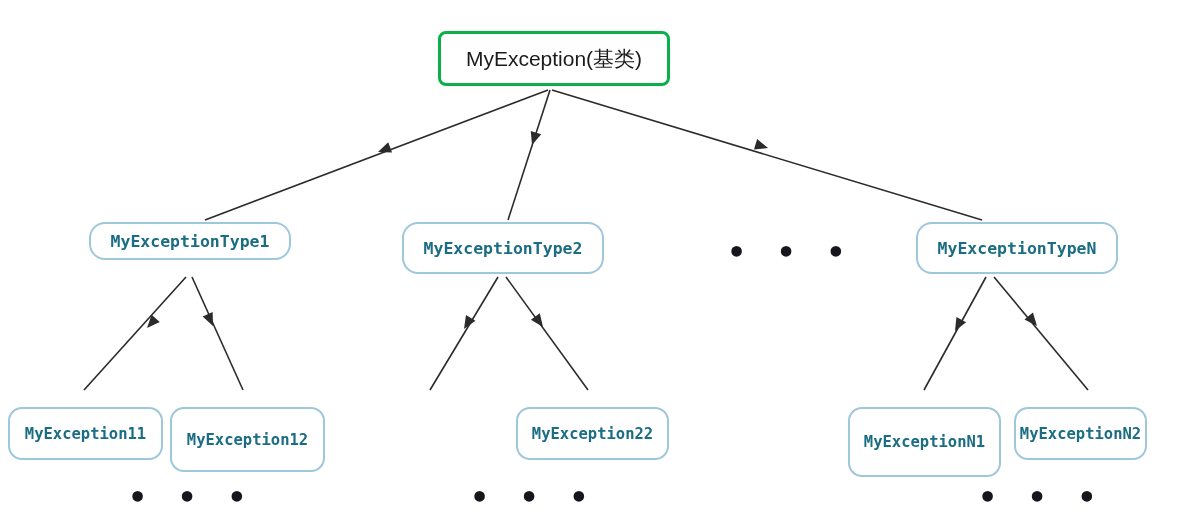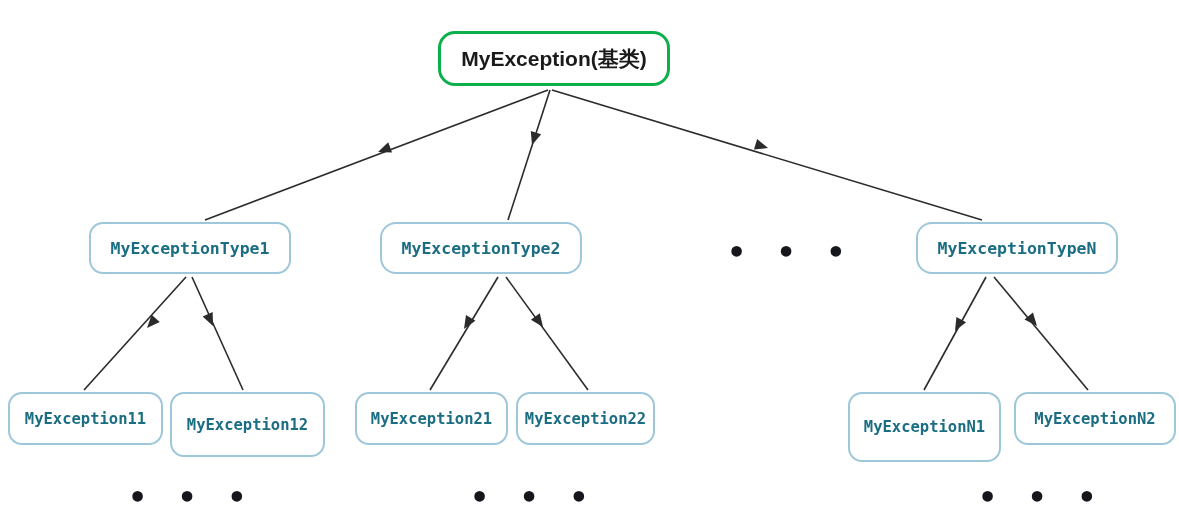--- a/index.html
+++ b/index.html
@@ -33,42 +33,43 @@
     position: absolute;
     box-sizing: border-box;
     display: flex;
     align-items: center;
     justify-content: center;
     background: #ffffff;
     white-space: nowrap;
   }
   .node-root {
     border: 3px solid #0cb04a;
-    border-radius: 17px;
+    border-radius: 8px;
     font-family: "Liberation Sans", sans-serif;
-    font-weight: bold;
+    font-weight: normal;
     font-size: 21px;
     color: #1a1a1a;
     letter-spacing: 0px;
   }
   .node-mid {
     border: 2px solid #9ec7da;
     border-radius: 16px;
     font-family: "DejaVu Sans Mono", monospace;
     font-weight: bold;
     font-size: 16.5px;
     color: #1a6d82;
   }
   .node-leaf {
     border: 2px solid #9ec7da;
     border-radius: 14px;
     font-family: "DejaVu Sans Mono", monospace;
     font-weight: bold;
     font-size: 15.5px;
     color: #1a6d82;
+    margin-top: 15px;
   }
   .ellipsis {
     position: absolute;
     display: flex;
     align-items: center;
     justify-content: space-between;
     font-family: "DejaVu Sans", sans-serif;
     font-weight: bold;
     font-size: 30px;
     color: #15171c;
@@ -118,46 +119,43 @@
       <g>
         <line x1="994" y1="277" x2="1088" y2="390" stroke="#2b2b2b" stroke-width="1.6"></line>
         <polygon points="0,0 -13,-5.5 -13,5.5" fill="#2b2b2b" transform="translate(1037,326) rotate(50.244338110715155)"></polygon>
       </g>
     </svg>
 
   <div class="node node-root" id="root-node" style="left: 438px; top: 31px; width: 232px; height: 55px;">
     <span>MyException(基类)</span>
   </div>
 
-  <div class="node node-mid" id="mid-node-0" style="left: 89px; top: 222px; width: 202px; height: 52px; border-radius: 14px;">
+  <div class="node node-mid" id="mid-node-0" style="left: 89px; top: 222px; width: 202px; height: 38px;">
     <span>MyExceptionType1</span>
   </div>
-  <div class="node node-mid" id="mid-node-1" style="left: 380px; top: 222px; width: 202px; height: 52px;">
+  <div class="node node-mid" id="mid-node-1" style="left: 402px; top: 222px; width: 202px; height: 52px;">
     <span>MyExceptionType2</span>
   </div>
   <div class="node node-mid" id="mid-node-2" style="left: 890px; top: 222px; width: 202px; height: 52px; margin-left: 26px;">
     <span>MyExceptionTypeN</span>
   </div>
 
   <div class="node node-leaf" id="leaf-node-0" style="left: 8px; top: 392px; width: 155px; height: 53px;">
     <span>MyException11</span>
   </div>
   <div class="node node-leaf" id="leaf-node-1" style="left: 170px; top: 392px; width: 155px; height: 65px;">
     <span>MyException12</span>
   </div>
-  <div class="node node-leaf" id="leaf-node-2" style="left: 355px; top: 392px; width: 153px; height: 53px;">
-    <span>MyException21</span>
-  </div>
-  <div class="node node-leaf" id="leaf-node-3" style="left: 516px; top: 392px; width: 139px; height: 53px; align-items: center;">
+  <div class="node node-leaf" id="leaf-node-3" style="left: 516px; top: 392px; width: 153px; height: 53px; align-items: center;">
     <span>MyException22</span>
   </div>
   <div class="node node-leaf" id="leaf-node-4" style="left: 848px; top: 392px; width: 153px; height: 70px;">
     <span>MyExceptionN1</span>
   </div>
-  <div class="node node-leaf" id="leaf-node-5" style="left: 1014px; top: 392px; width: 162px; height: 53px;">
+  <div class="node node-leaf" id="leaf-node-5" style="left: 1014px; top: 392px; width: 133px; height: 53px;">
     <span>MyExceptionN2</span>
   </div>
 
   <div class="ellipsis" id="ellipsis-0" style="left: 727px; top: 238px; width: 58px;">
     <span>• • •</span>
   </div>
   <div class="ellipsis" id="ellipsis-1" style="left: 128px; top: 483px; width: 58px;">
     <span>• • •</span>
   </div>
   <div class="ellipsis" id="ellipsis-2" style="left: 470px; top: 483px; width: 58px;">

